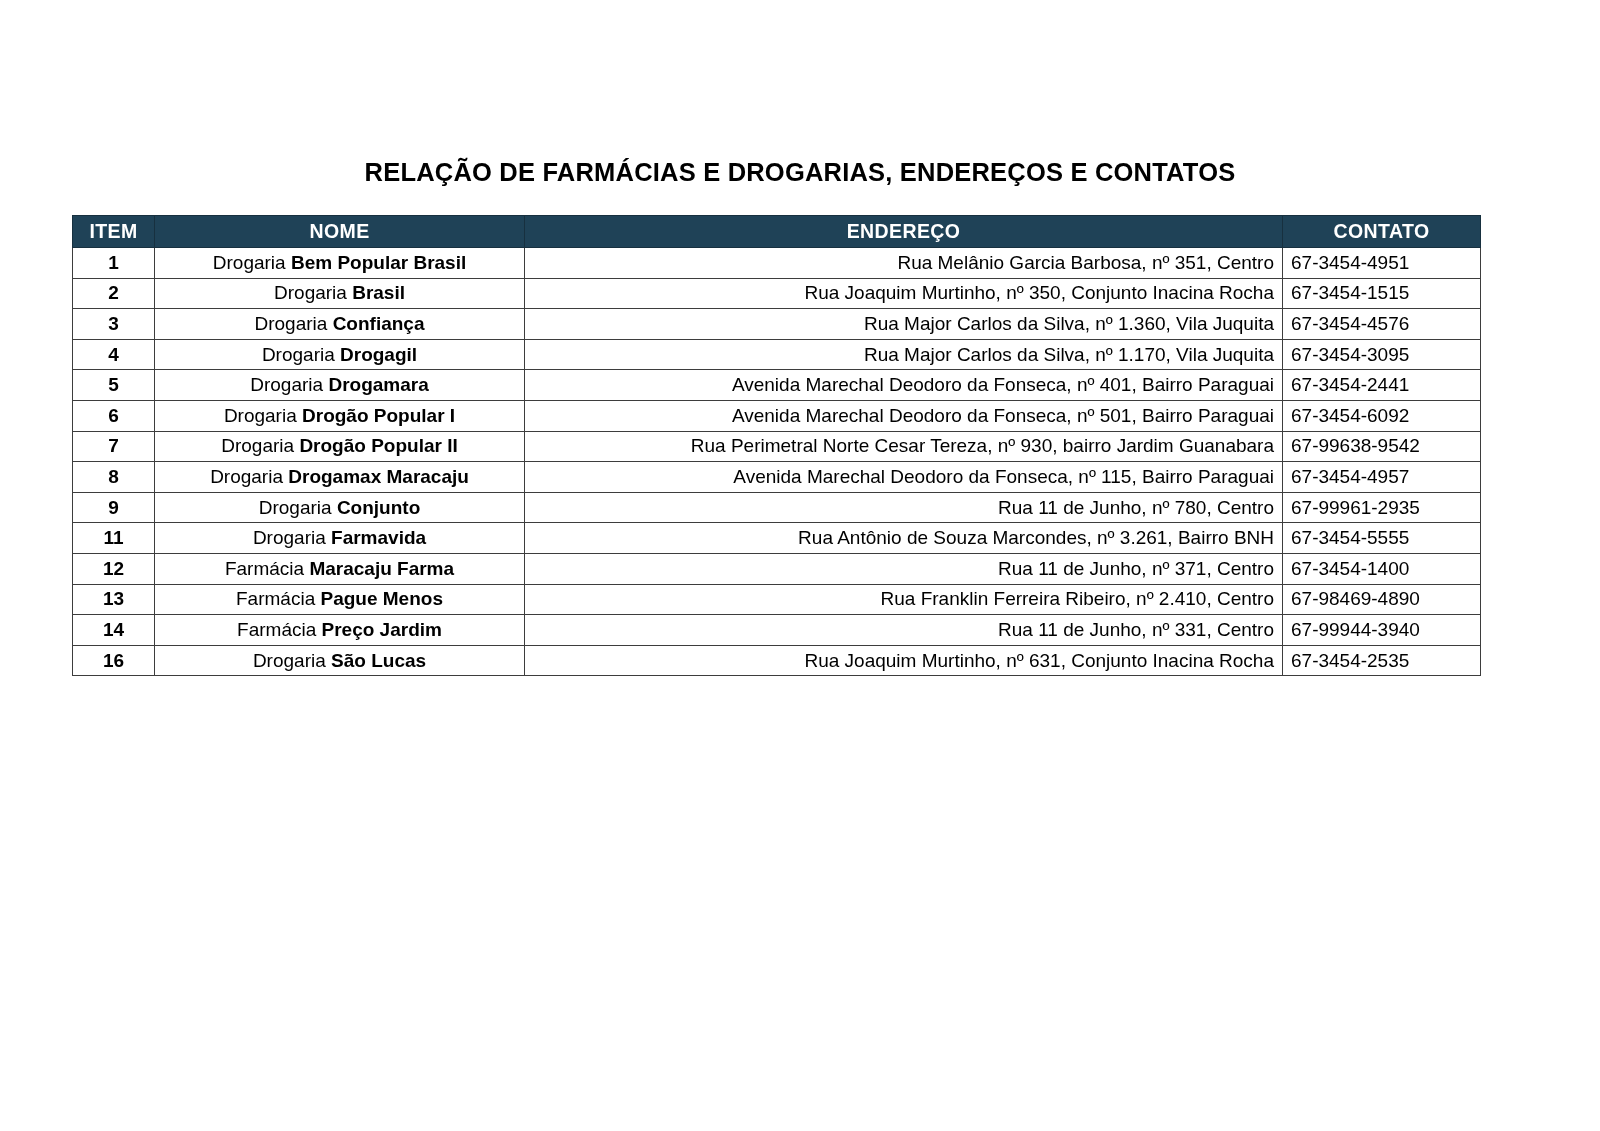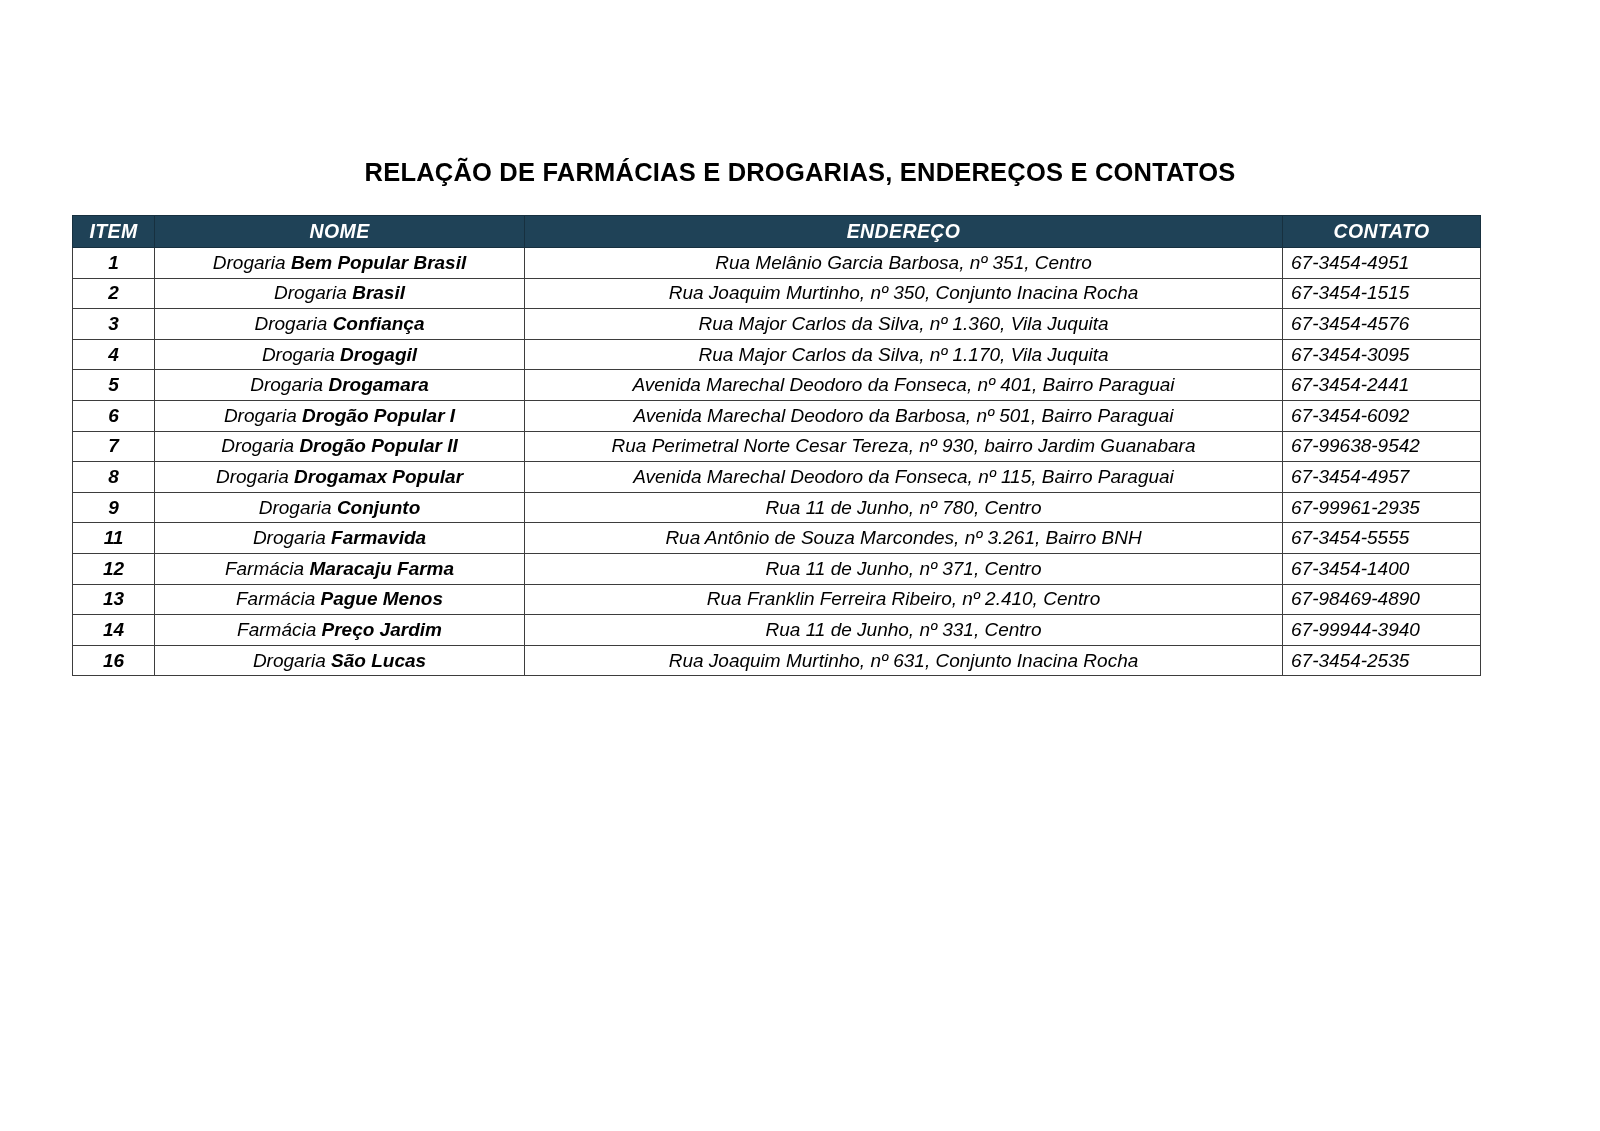--- a/index.html
+++ b/index.html
@@ -35,21 +35,20 @@
     position: absolute;
     top: 215px;
     left: 72px;
     width: 1408px;
   }
   table.pharm {
     border-collapse: collapse;
     width: 1408px;
     table-layout: fixed;
     font-size: 19px;
-    font-style: italic;
   }
   table.pharm col.c-item { width: 82px; }
   table.pharm col.c-nome { width: 370px; }
   table.pharm col.c-end  { width: 758px; }
   table.pharm col.c-cont { width: 198px; }
 
   table.pharm thead th {
     background: #1f4257;
     color: #ffffff;
     font-weight: bold;
@@ -73,21 +72,21 @@
     vertical-align: middle;
     white-space: nowrap;
     overflow: hidden;
   }
   td.cell-item {
     text-align: center;
     font-weight: bold;
     font-size: 19px;
   }
   td.cell-nome  { text-align: center; }
-  td.cell-end   { text-align: center; }
+  td.cell-end   { text-align: right; }
   td.cell-cont  { text-align: left; padding-left: 10px; }
 
   .nome-prefix { font-weight: normal; }
   .nome-brand  { font-weight: bold; }
 </style>
 </head>
 <body>
 
 <div class="page">
 
@@ -136,32 +135,32 @@
           </tr>
           <tr>
             <td class="cell-item">5</td>
             <td class="cell-nome"><span class="nome-prefix">Drogaria </span><span class="nome-brand">Drogamara</span></td>
             <td class="cell-end">Avenida Marechal Deodoro da Fonseca, nº 401, Bairro Paraguai</td>
             <td class="cell-cont">67-3454-2441</td>
           </tr>
           <tr>
             <td class="cell-item">6</td>
             <td class="cell-nome"><span class="nome-prefix">Drogaria </span><span class="nome-brand">Drogão Popular I</span></td>
-            <td class="cell-end">Avenida Marechal Deodoro da Barbosa, nº 501, Bairro Paraguai</td>
+            <td class="cell-end">Avenida Marechal Deodoro da Fonseca, nº 501, Bairro Paraguai</td>
             <td class="cell-cont">67-3454-6092</td>
           </tr>
           <tr>
             <td class="cell-item">7</td>
             <td class="cell-nome"><span class="nome-prefix">Drogaria </span><span class="nome-brand">Drogão Popular II</span></td>
             <td class="cell-end">Rua Perimetral Norte Cesar Tereza, nº 930, bairro Jardim Guanabara</td>
             <td class="cell-cont">67-99638-9542</td>
           </tr>
           <tr>
             <td class="cell-item">8</td>
-            <td class="cell-nome"><span class="nome-prefix">Drogaria </span><span class="nome-brand">Drogamax Popular</span></td>
+            <td class="cell-nome"><span class="nome-prefix">Drogaria </span><span class="nome-brand">Drogamax Maracaju</span></td>
             <td class="cell-end">Avenida Marechal Deodoro da Fonseca, nº 115, Bairro Paraguai</td>
             <td class="cell-cont">67-3454-4957</td>
           </tr>
           <tr>
             <td class="cell-item">9</td>
             <td class="cell-nome"><span class="nome-prefix">Drogaria </span><span class="nome-brand">Conjunto</span></td>
             <td class="cell-end">Rua 11 de Junho, nº 780, Centro</td>
             <td class="cell-cont">67-99961-2935</td>
           </tr>
           <tr>

